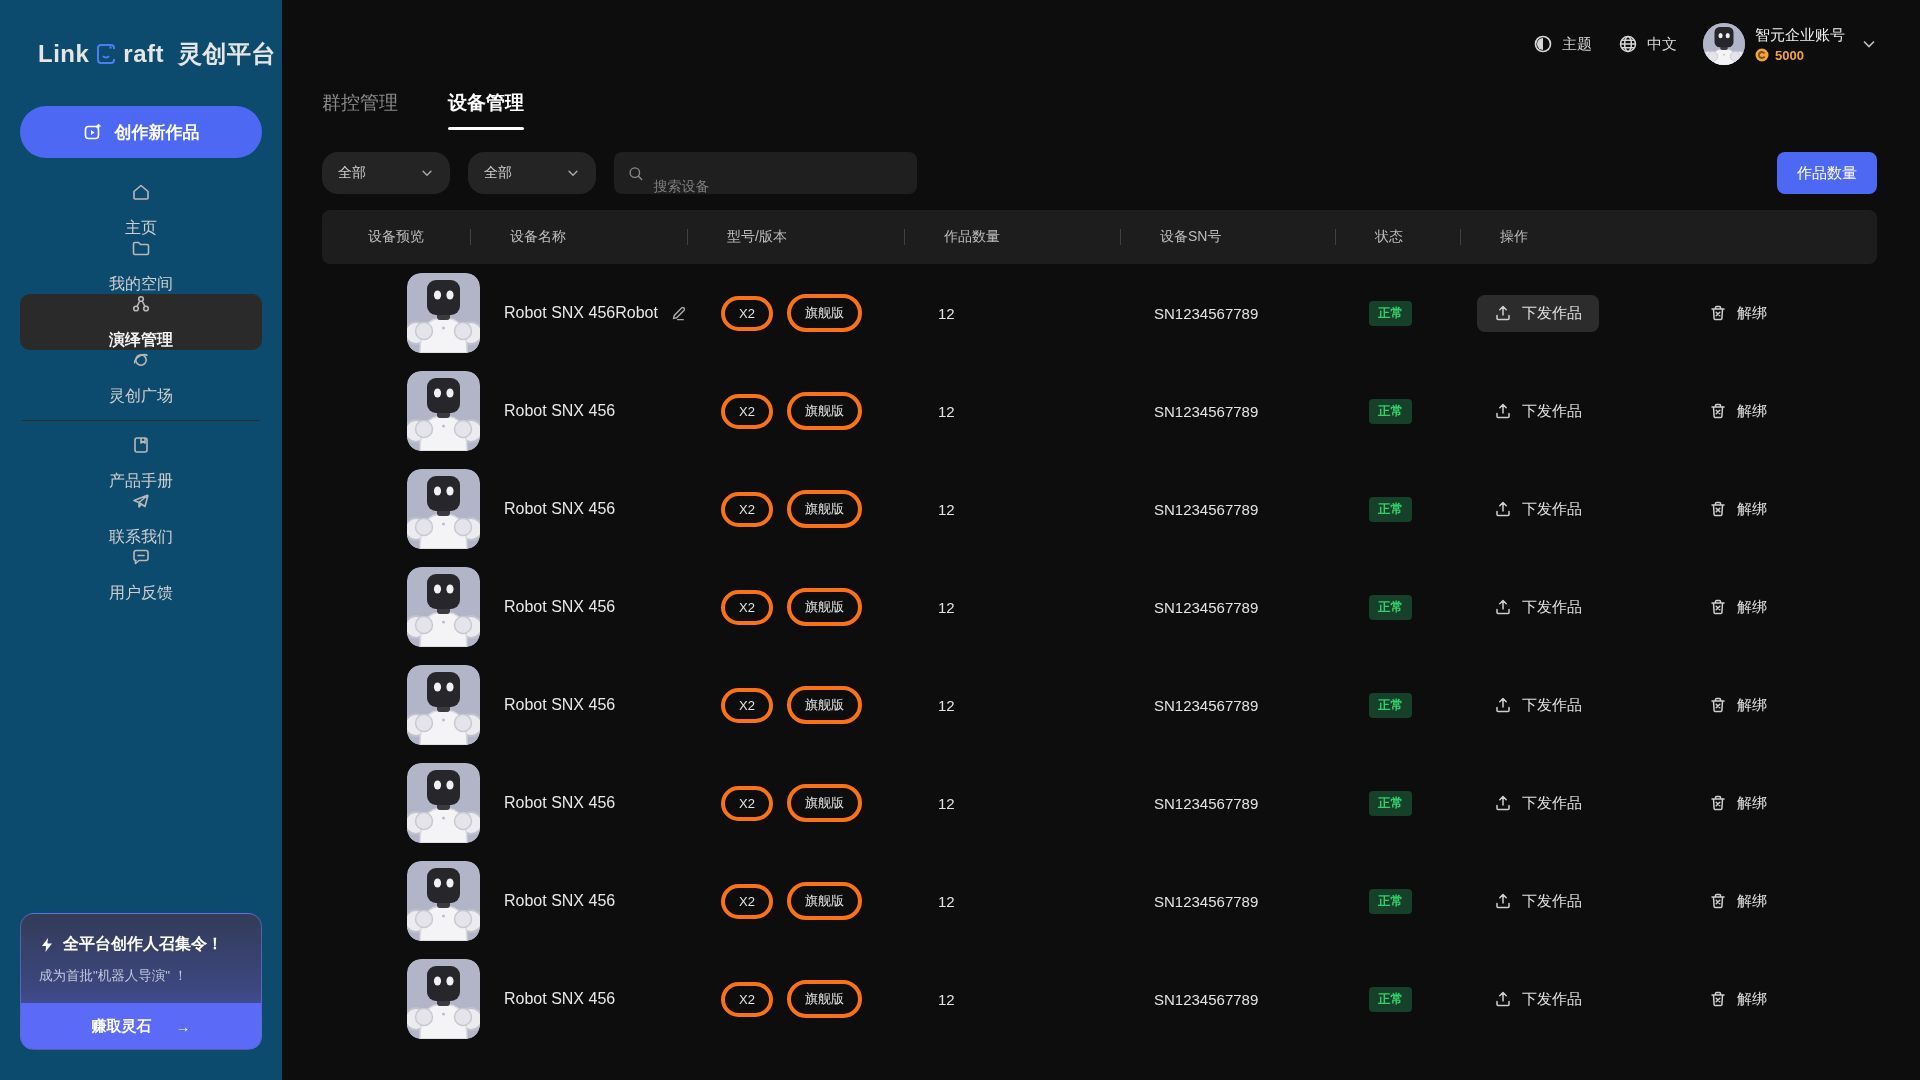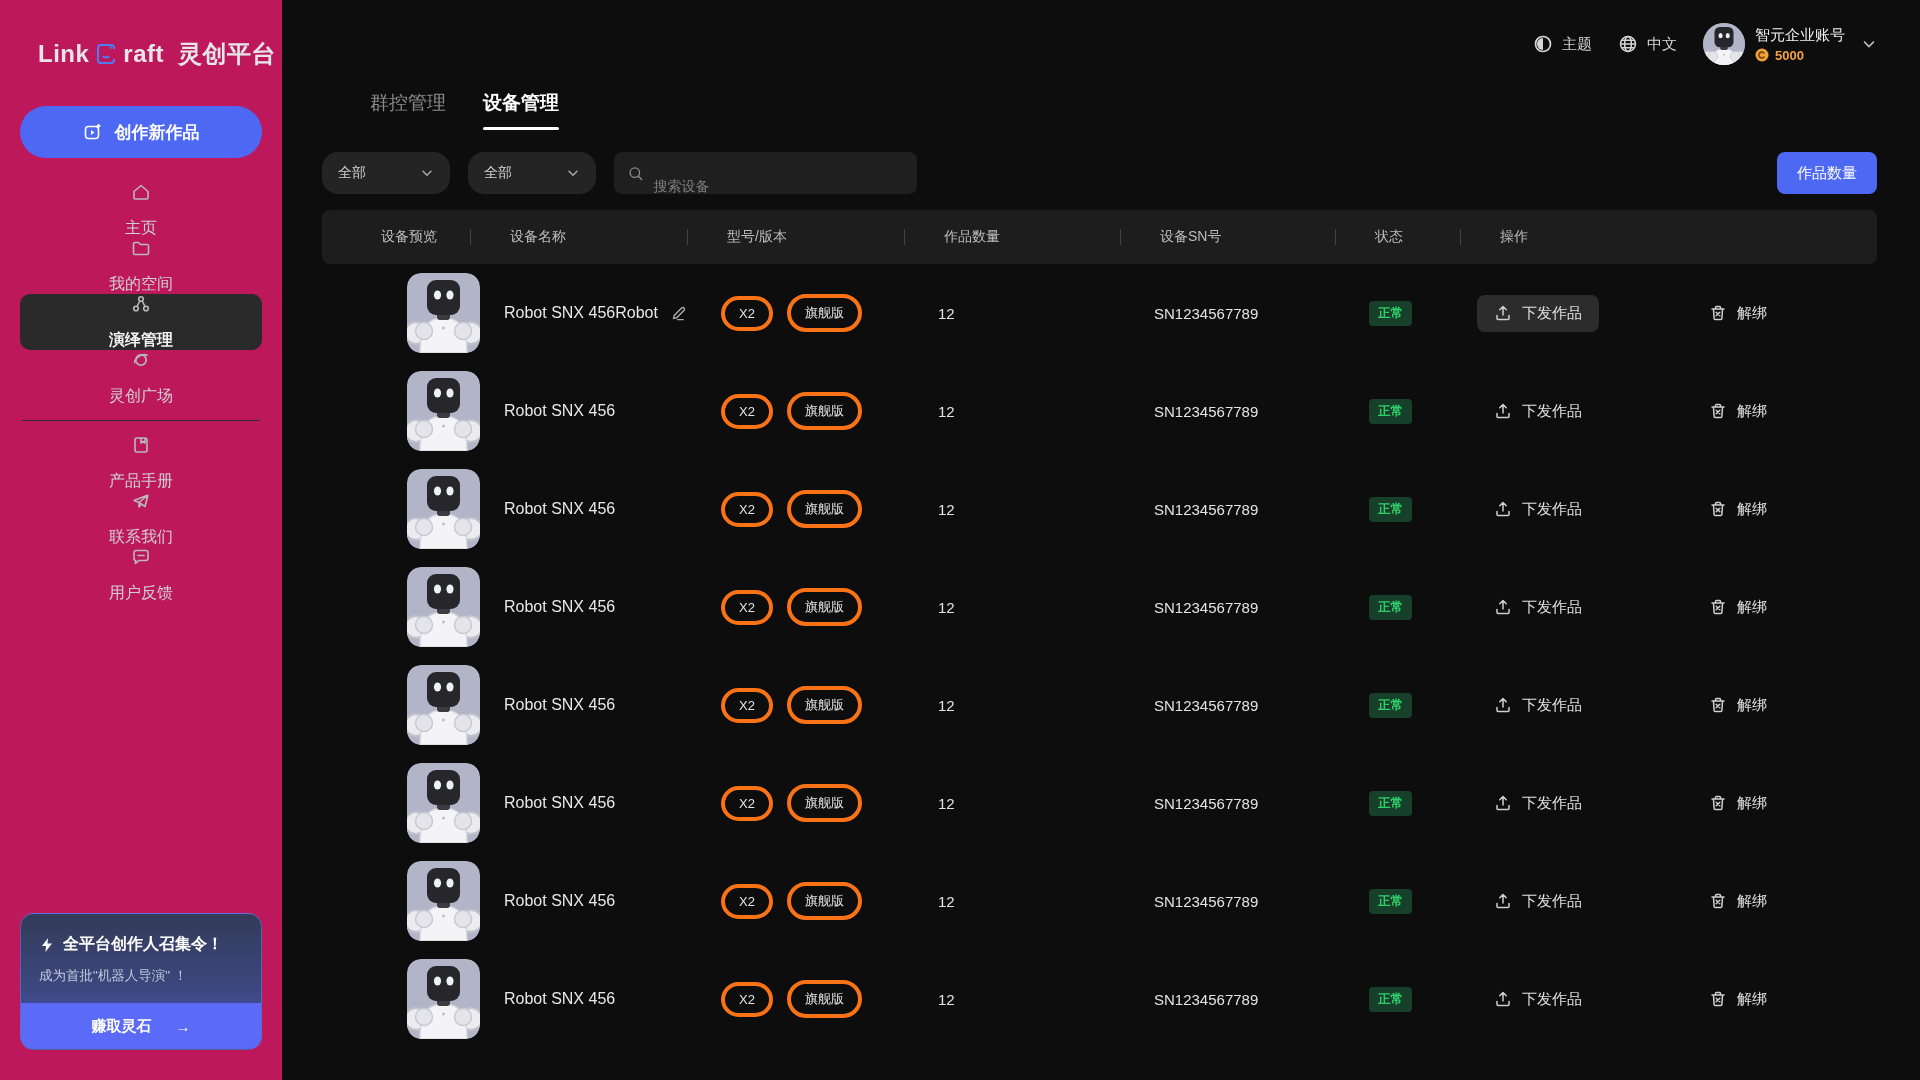--- a/index.html
+++ b/index.html
@@ -1,21 +1,21 @@
 <!DOCTYPE html>
 <html><head>
 <meta charset="utf-8">
 <style>
   * { margin:0; padding:0; box-sizing:border-box; }
   html,body { width:1920px; height:1080px; overflow:hidden; background:#0d0d0d;
     font-family:"Liberation Sans","DejaVu Sans",sans-serif; color:#e6e6e6; }
   body { display:flex; }
 
   
-  .sidebar { width:282px; height:1080px; background:#be185d; flex:0 0 282px;
+  .sidebar { width:282px; height:1080px; background:#0c4a6e; flex:0 0 282px;
     display:flex; flex-direction:column; padding:0 20px; }
   .logo { display:flex; align-items:center; gap:4px; padding:38px 4px 0 18px;
     font-size:24px; font-weight:bold; letter-spacing:.5px; white-space:nowrap; }
   .logo .cicon { margin:0 1px; display:inline-flex; }
   .logo .zh { margin-left:10px; font-weight:600; }
   .create-btn { margin-top:36px; height:52px; border-radius:26px; background:#4d68f2;
     display:flex; align-items:center; justify-content:center; gap:12px;
     color:#fff; font-size:17px; font-weight:600; cursor:pointer; }
   .nav { margin-top:24px; }
   .nav-item { height:56px; display:flex; align-items:center; gap:16px; padding:0 22px;
@@ -36,21 +36,21 @@
   .main { flex:1; display:flex; flex-direction:column; padding:0 43px 0 40px; }
   .topbar { height:74px; display:flex; align-items:center; justify-content:flex-end; gap:26px; padding-top:14px; }
   .tb-item { display:flex; align-items:center; gap:9px; color:#d6d6d6; font-size:15px; cursor:pointer; }
   .account { display:flex; align-items:center; gap:10px; cursor:pointer; }
   .avatar { width:42px; height:42px; border-radius:50%; overflow:hidden; background:#9aa0b6; flex:0 0 42px; }
   .acc-col { display:flex; flex-direction:column; gap:3px; }
   .acc-name { font-size:15px; color:#f0f0f0; }
   .acc-coins { display:flex; align-items:center; gap:6px; font-size:13px; font-weight:700; color:#f2a33c; }
   .chev { color:#bdbdbd; margin-left:6px; display:flex; }
 
-  .tabs { display:flex; gap:37px; margin-top:16px;margin-left:48px; }
+  .tabs { display:flex; gap:50px; margin-top:16px; }
   .tab { font-size:19px; color:#8b8b8b; padding-bottom:14px; cursor:pointer; position:relative; }
   .tab.active { color:#ffffff; font-weight:700; }
   .tab.active::after { content:''; position:absolute; left:0; right:0; bottom:0; height:3px;
     background:#ffffff; border-radius:2px; }
 
   .filter-row { margin-top:22px; display:flex; align-items:center; gap:18px; }
   .select { width:128px; height:42px; background:#242424; border-radius:16px; display:flex;
     align-items:center; justify-content:space-between; padding:0 16px; color:#cfcfcf;
     font-size:14px; cursor:pointer; }
   .search { width:303px; height:42px; background:#1f1f1f; border-radius:8px; display:flex;
@@ -60,21 +60,21 @@
   .search input::placeholder { color:#7d7d7d; }
   .add-btn { margin-left:auto; height:42px; padding:0 20px; border-radius:8px; background:#4d68f2;
     color:#fff; font-size:15px; display:flex; align-items:center; cursor:pointer; }
 
   
   .table { margin-top:16px; }
   .thead { display:grid; grid-template-columns:148px 217px 217px 216px 215px 125px 1fr;
     background:#1d1d1d; border-radius:8px; height:54px; align-items:center;
     font-size:14px; color:#bdbdbd; }
   .th { padding-left:40px; position:relative; white-space:nowrap; }
-  .th:first-child { padding-left:59px; }
+  .th:first-child { padding-left:46px; }
   .th + .th::before { content:''; position:absolute; left:0; top:50%; transform:translateY(-50%);
     width:1px; height:16px; background:#414141; }
   .trow { display:grid; grid-template-columns:148px 217px 217px 216px 215px 125px 1fr;
     height:98px; align-items:center; }
   .td { padding-left:34px; display:flex; align-items:center; gap:12px; white-space:nowrap; }
   .td.preview { padding-left:85px; }
   .thumb { width:73px; height:80px; border-radius:14px; overflow:hidden; flex:0 0 73px; }
   .dev-name { font-size:16px; color:#e8e8e8; }
   .edit-ic { color:#a9a9a9; display:flex; cursor:pointer; }
   .pill { border:4px solid #f97316; border-radius:999px; padding:6px 14px; font-size:13px; color:#e3e3e3; }

